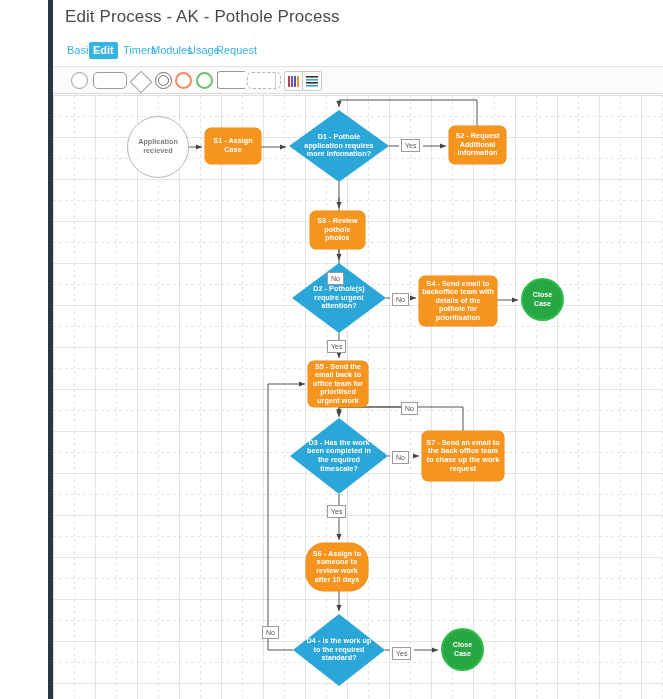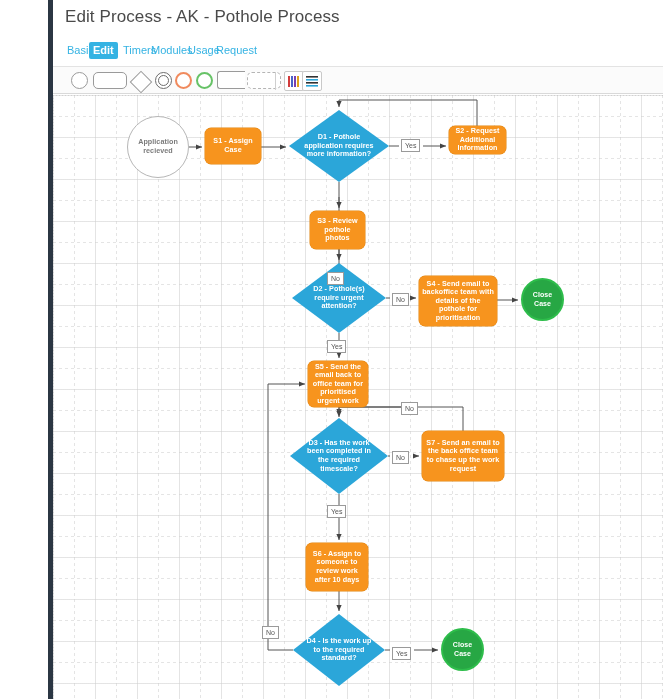--- a/index.html
+++ b/index.html
@@ -244,21 +244,21 @@
         <div class="node n-start" style="left: 74px; top: 21px; width: 62px; height: 62px;">
           <div class="node-label">Application recieved</div>
         </div>
         <div class="node n-task" style="left: 152px; top: 33px; width: 56px; height: 36px;">
           <div class="node-label">S1 - Assign Case</div>
         </div>
         <div class="node n-decision" style="left: 236px; top: 15px; width: 100px; height: 72px;">
           <div class="diamond-bg"></div>
           <div class="node-label" style="max-width: 78px;">D1 - Pothole application requires more information?</div>
         </div>
-        <div class="node n-task" style="left: 396px; top: 31px; width: 57px; height: 28px;">
+        <div class="node n-task" style="left: 396px; top: 31px; width: 57px; height: 38px;">
           <div class="node-label">S2 - Request Additional Information</div>
         </div>
         <div class="node n-task" style="left: 257px; top: 116px; width: 55px; height: 38px;">
           <div class="node-label">S3 - Review pothole photos</div>
         </div>
         <div class="node n-decision" style="left: 239px; top: 168px; width: 94px; height: 70px;">
           <div class="diamond-bg"></div>
           <div class="node-label" style="max-width: 73.32px;">D2 - Pothole(s) require urgent attention?</div>
         </div>
         <div class="node n-task" style="left: 366px; top: 181px; width: 78px; height: 50px;">
@@ -270,21 +270,21 @@
         <div class="node n-task" style="left: 255px; top: 266px; width: 60px; height: 46px;">
           <div class="node-label">S5 - Send the email back to office team for prioritised urgent work</div>
         </div>
         <div class="node n-decision" style="left: 237px; top: 323px; width: 98px; height: 76px;">
           <div class="diamond-bg"></div>
           <div class="node-label" style="max-width: 76.44px;">D3 - Has the work been completed in the required timescale?</div>
         </div>
         <div class="node n-task" style="left: 369px; top: 336px; width: 82px; height: 50px;">
           <div class="node-label">S7 - Send an email to the back office team to chase up the work request</div>
         </div>
-        <div class="node n-task" style="left: 253px; top: 448px; width: 62px; height: 48px;">
+        <div class="node n-task" style="left: 253px; top: 448px; width: 62px; height: 48px; border-radius: 18px;">
           <div class="node-label">S6 - Assign to someone to review work after 10 days</div>
         </div>
         <div class="node n-decision" style="left: 240px; top: 519px; width: 92px; height: 72px;">
           <div class="diamond-bg"></div>
           <div class="node-label" style="max-width: 71.76px;">D4 - Is the work up to the required standard?</div>
         </div>
         <div class="node n-end" style="left: 388px; top: 533px; width: 43px; height: 43px;">
           <div class="node-label" style="font-size: 7px;">Close Case</div>
         </div>
       </div>

